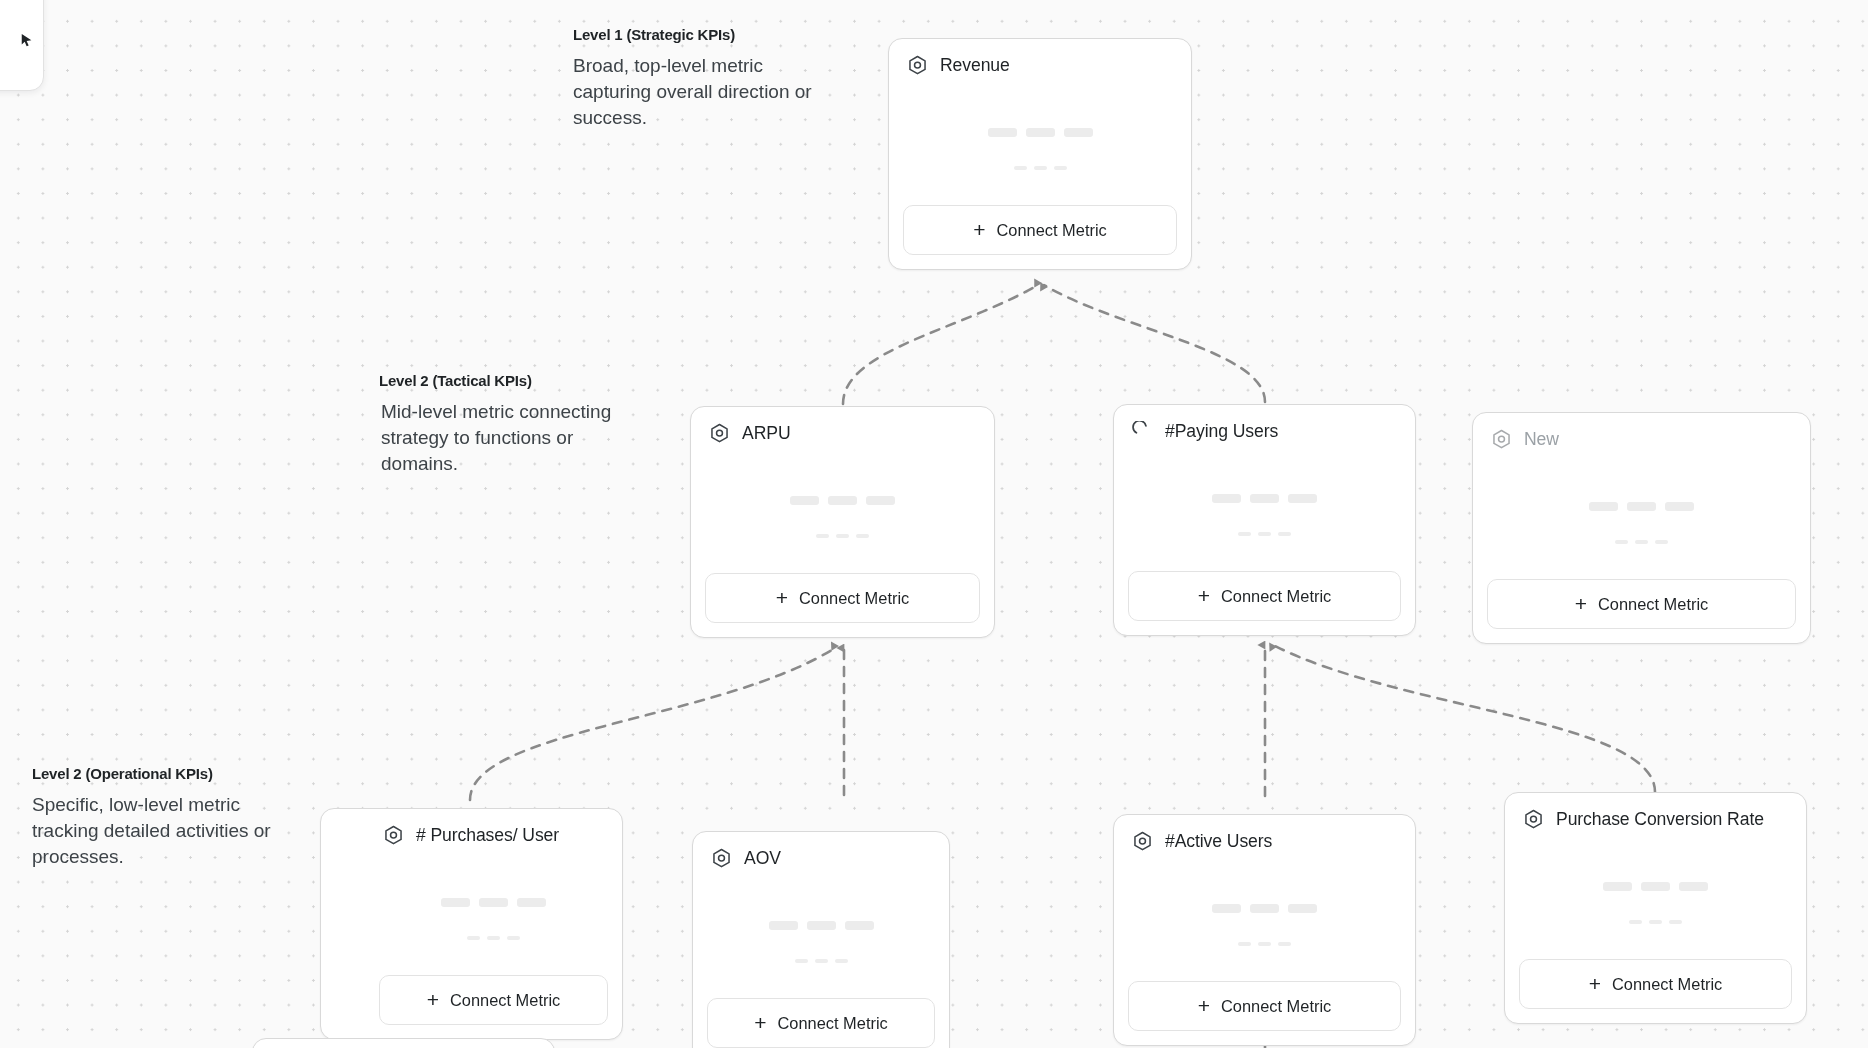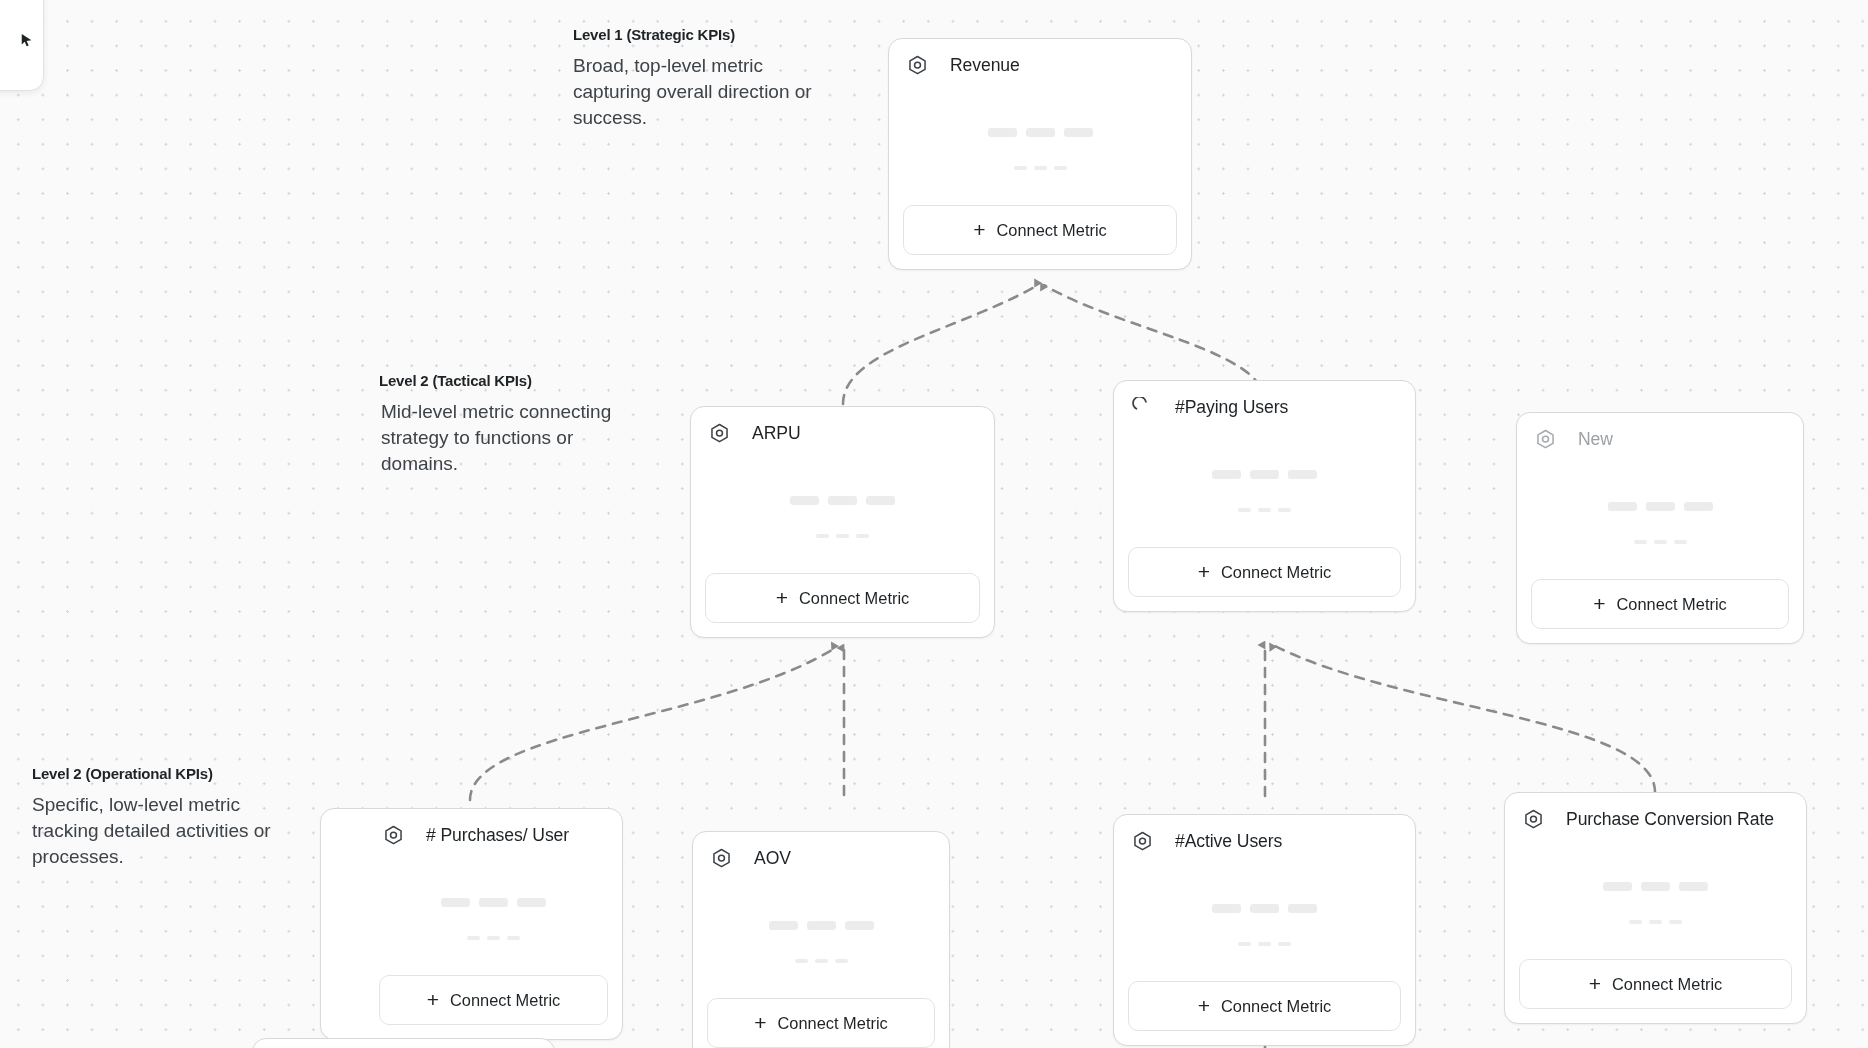--- a/index.html
+++ b/index.html
@@ -52,21 +52,21 @@
     border-radius: 14px;
     box-shadow: 0 1px 2px rgba(16,20,24,0.05);
     z-index: 3;
     display: flex;
     flex-direction: column;
     overflow: hidden;
   }
   .card-head {
     display: flex;
     align-items: center;
-    gap: 22px;
+    gap: 12px;
     padding: 16px 18px 0 18px;
   }
   .card-icon { width: 21px; height: 21px; flex: 0 0 21px; display:block; }
   .card-title {
     font-size: 17.6px;
     font-weight: 400;
     color: #1f2326;
     white-space: nowrap;
     letter-spacing: -0.1px;
   }
@@ -229,21 +229,21 @@
         <span class="skel"></span>
         <span class="skel"></span>
       </div>
     </div>
     <div class="connect-btn">
       <span class="plus">+</span>
       <span>Connect Metric</span>
     </div>
   </div>
 
-  <div class="card" style="left:1113px; top:380px; width:303px; height:232px;">
+  <div class="card" style="left:1113px; top:404px; width:303px; height:232px;">
     <div class="card-head">
       <svg class="card-icon" viewBox="0 0 22 22" xmlns="http://www.w3.org/2000/svg">
         <path d="M4.6 12.4 A6.8 6.8 0 1 1 14.6 5.2" fill="none" stroke="#3d4348" stroke-width="1.8" stroke-linecap="round"></path>
       </svg>
       <span class="card-title">#Paying Users</span>
     </div>
     <div class="card-body">
       <div class="skel-row r1">
         <span class="skel w1"></span>
         <span class="skel w2"></span>
@@ -254,21 +254,21 @@
         <span class="skel"></span>
         <span class="skel"></span>
       </div>
     </div>
     <div class="connect-btn">
       <span class="plus">+</span>
       <span>Connect Metric</span>
     </div>
   </div>
 
-  <div class="card muted" style="left:1516px; top:412px; width:288px; height:232px;">
+  <div class="card muted" style="left:1472px; top:412px; width:339px; height:232px;">
     <div class="card-head">
       <svg class="card-icon" viewBox="0 0 22 22" xmlns="http://www.w3.org/2000/svg">
         <path d="M11 1.6 L18.9 6.1 L18.9 15.1 L11 19.6 L3.1 15.1 L3.1 6.1 Z" fill="none" stroke="#3d4348" stroke-width="1.6" stroke-linejoin="round"></path>
         <circle cx="11" cy="10.6" r="3.1" fill="none" stroke="#3d4348" stroke-width="1.6"></circle>
       </svg>
       <span class="card-title">New</span>
     </div>
     <div class="card-body">
       <div class="skel-row r1">
         <span class="skel w1"></span>

